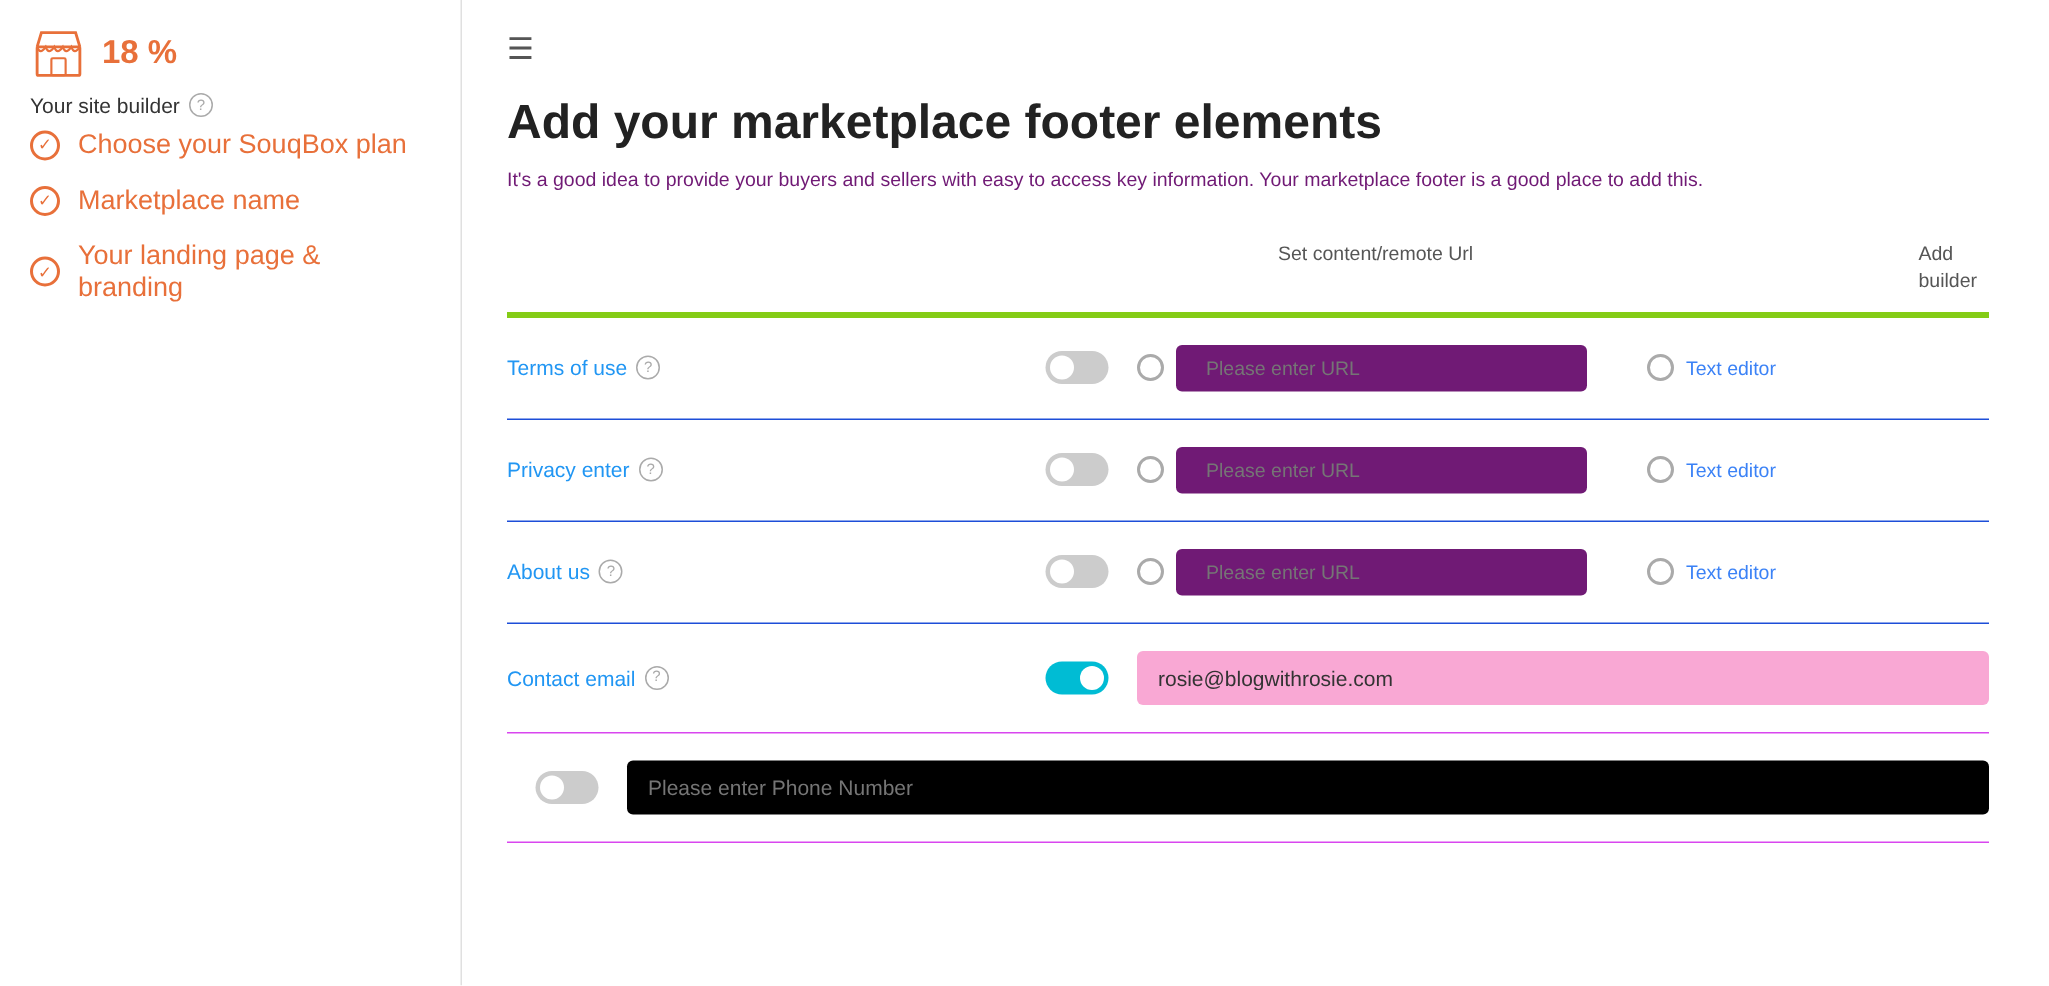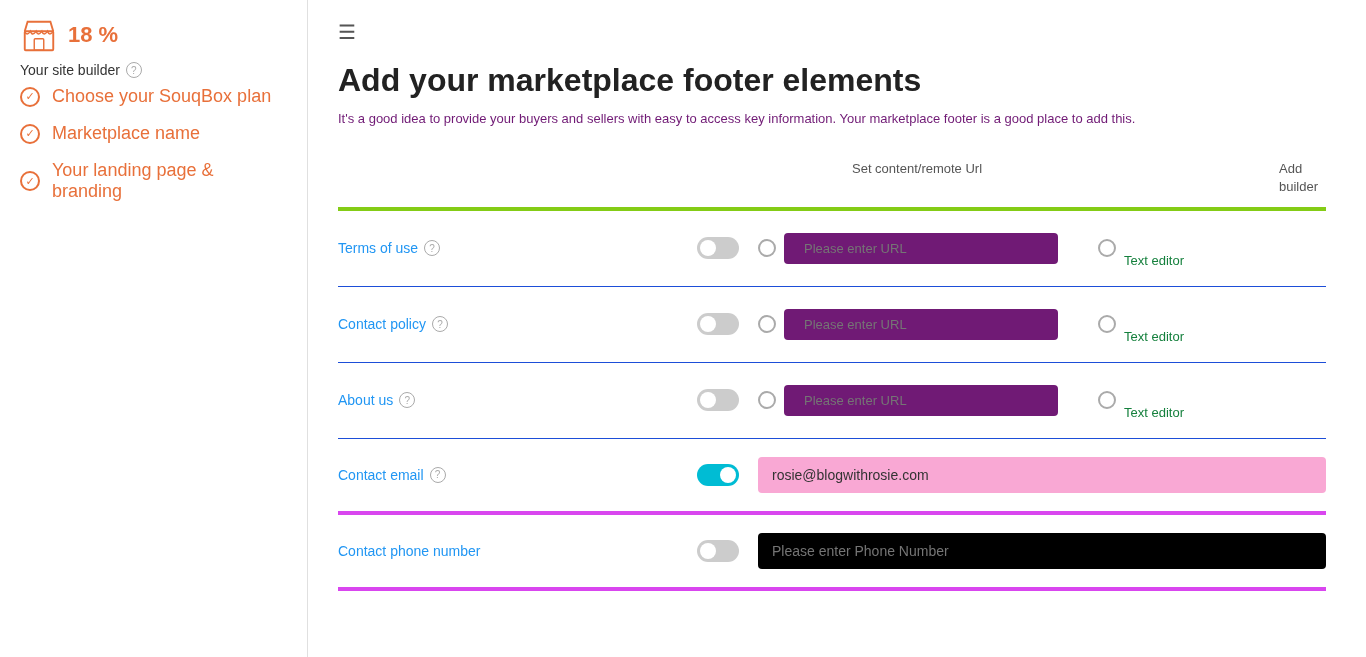--- a/index.html
+++ b/index.html
@@ -201,30 +201,29 @@
       background: #f9a8d4;
       border-radius: 4px;
       font-size: 14px;
       color: #333;
       outline: none;
     }
 
     
     .text-editor-label {
       font-size: 13px;
-      color: #15803d;
-      margin-top: 24px;
+      color: #3b82f6;
     }
 
     
     .contact-row {
       display: flex;
       align-items: center;
       padding: 18px 0;
-      border-bottom: 4px solid #d946ef;
+      border-bottom: 1px solid #d946ef;
     }
     .contact-row-label {
       flex: 0 0 340px;
       font-size: 14px;
       color: #2196f3;
       display: flex;
       align-items: center;
       gap: 6px;
     }
     .contact-row-toggle { flex: 0 0 80px; display: flex; justify-content: center; }
@@ -300,21 +299,21 @@
         <input class="url-input" type="text" placeholder="Please enter URL" style="">
       </div>
       <div class="row-add">
         <div class="radio-btn"></div>
         <span class="text-editor-label">Text editor</span>
       </div>
     </div>
 
     <div class="table-row">
       <div class="row-label col-label">
-        <span>Contact policy</span>
+        <span>Privacy enter</span>
         <span class="help-circle">?</span>
       </div>
       <div class="row-toggle col-toggle">
         <div class="toggle">
           <div class="toggle-track">
             <div class="toggle-thumb"></div>
           </div>
         </div>
       </div>
       <div class="row-url">
@@ -360,23 +359,20 @@
             <div class="toggle-thumb"></div>
           </div>
         </div>
       </div>
       <div class="contact-row-input">
         <input class="full-input" type="email" value="rosie@blogwithrosie.com" placeholder="Enter email" style="">
       </div>
     </div>
 
     <div class="contact-row">
-      <div class="contact-row-label col-label">
-        <span>Contact phone number</span>
-      </div>
       <div class="contact-row-toggle col-toggle">
         <div class="toggle">
           <div class="toggle-track">
             <div class="toggle-thumb"></div>
           </div>
         </div>
       </div>
       <div class="contact-row-input">
         <input class="full-input" type="tel" style="background: #000000; color: rgb(153, 153, 153);" placeholder="Please enter Phone Number">
       </div>

